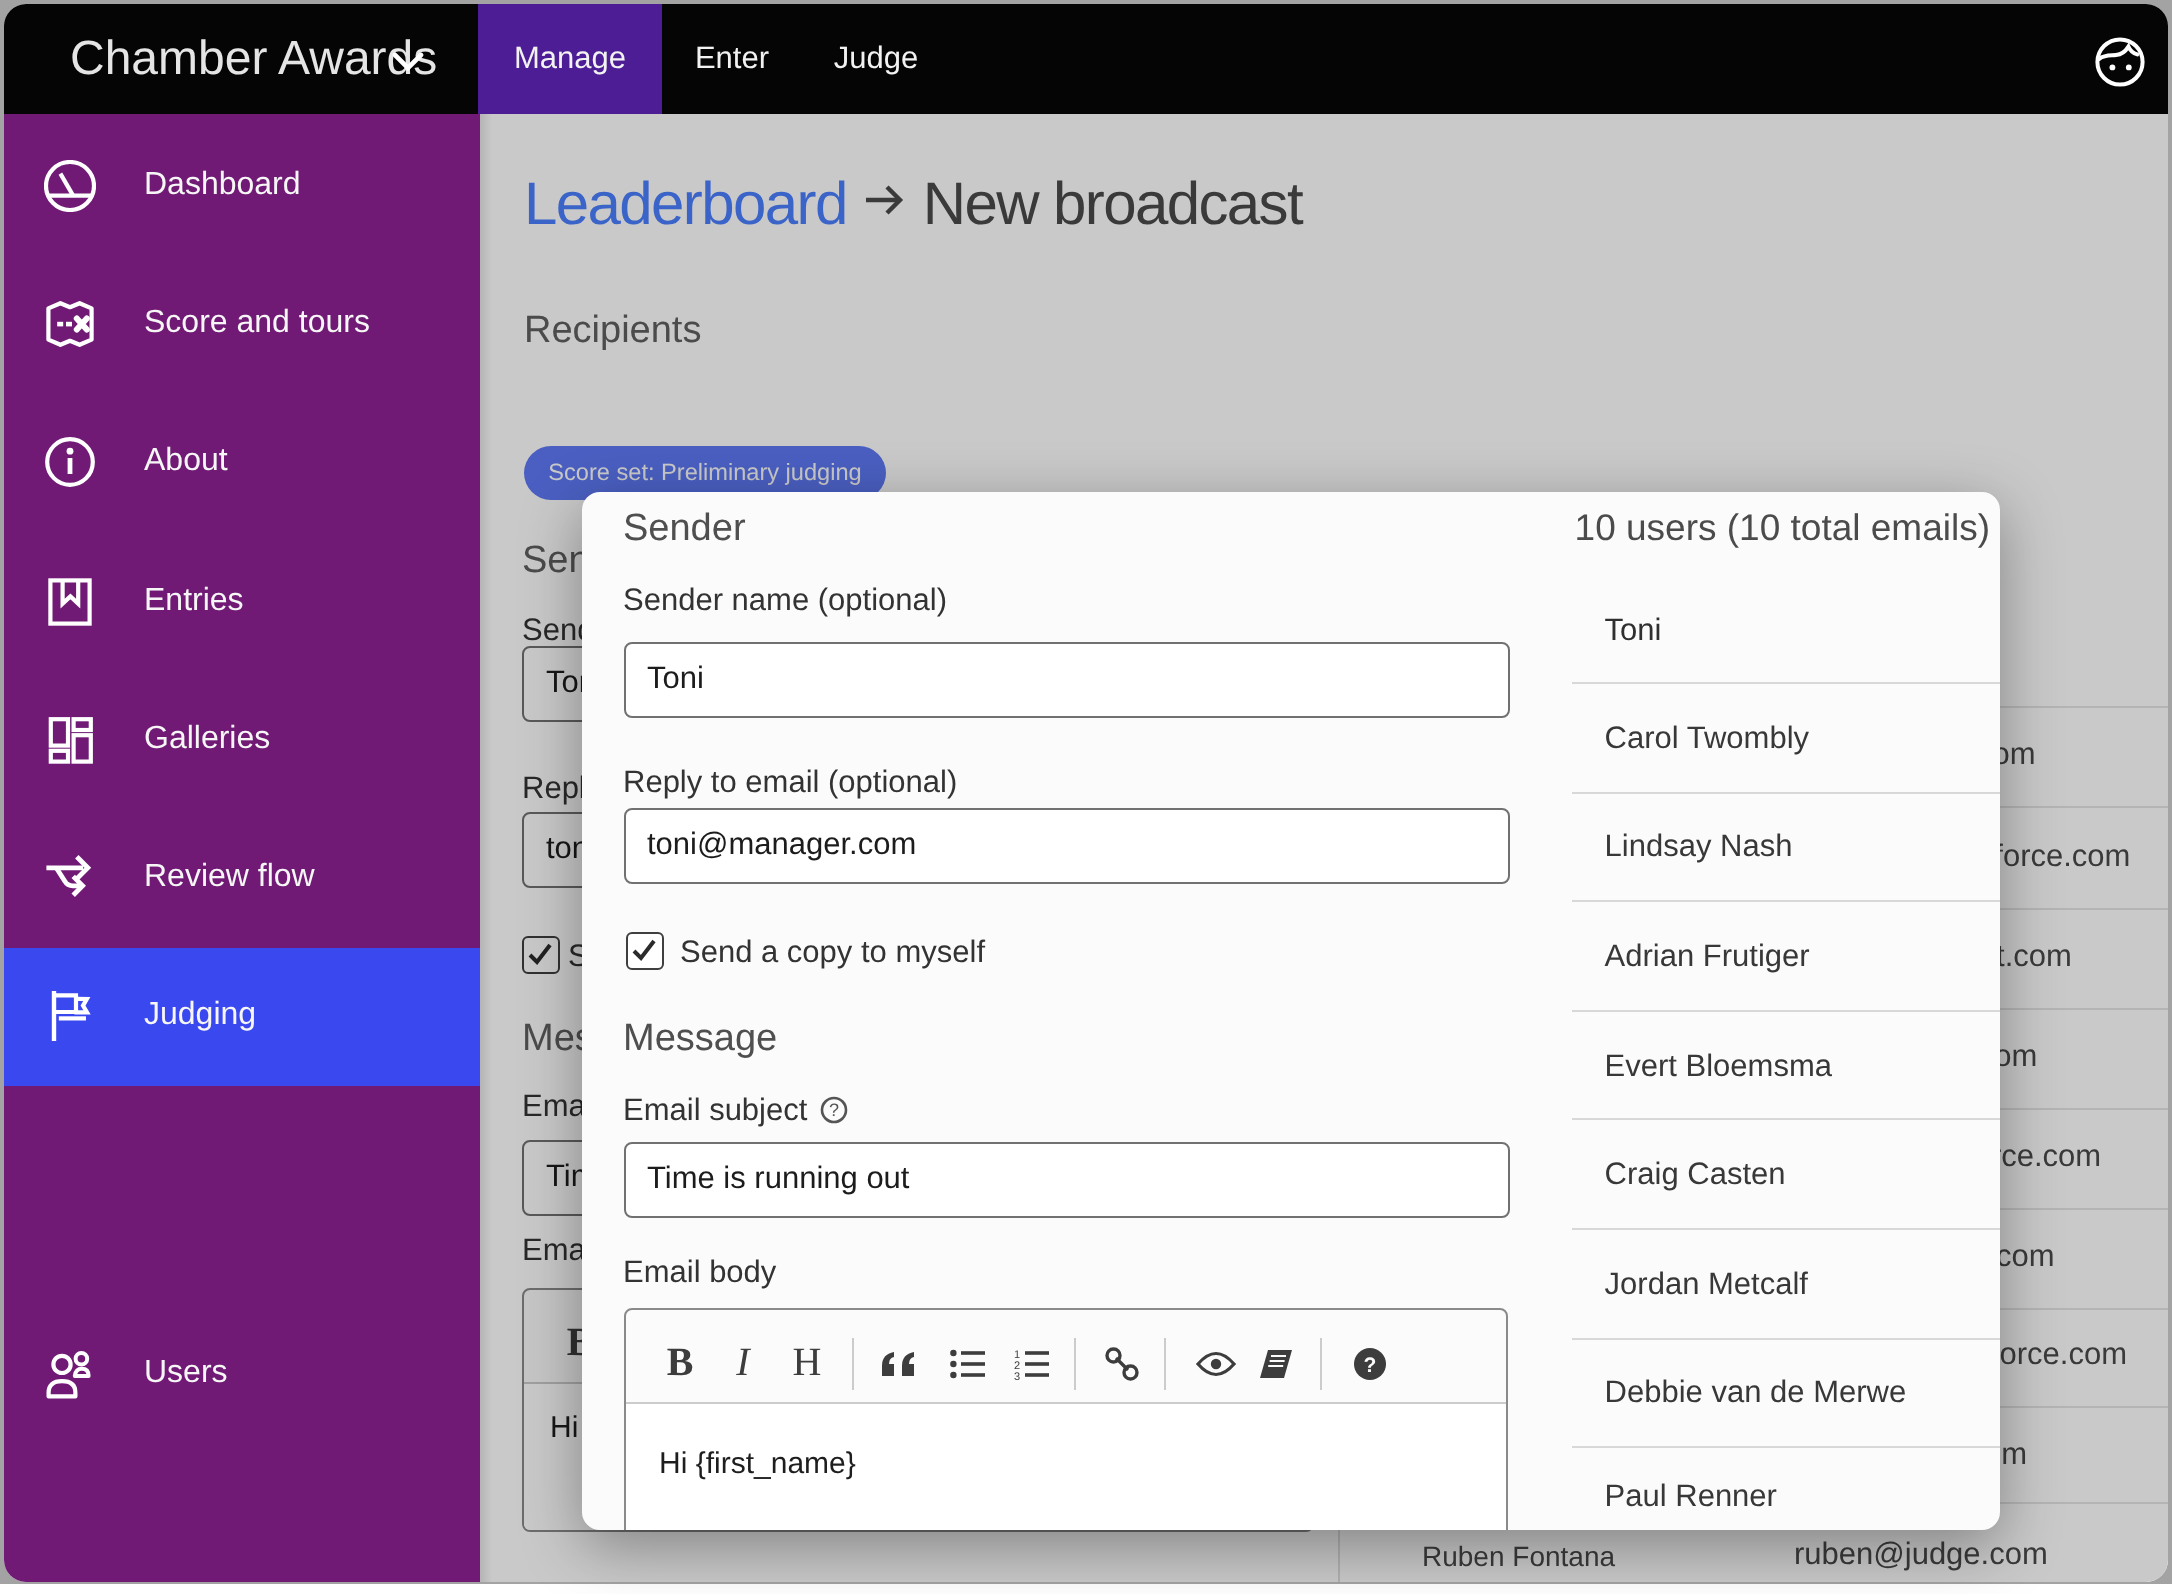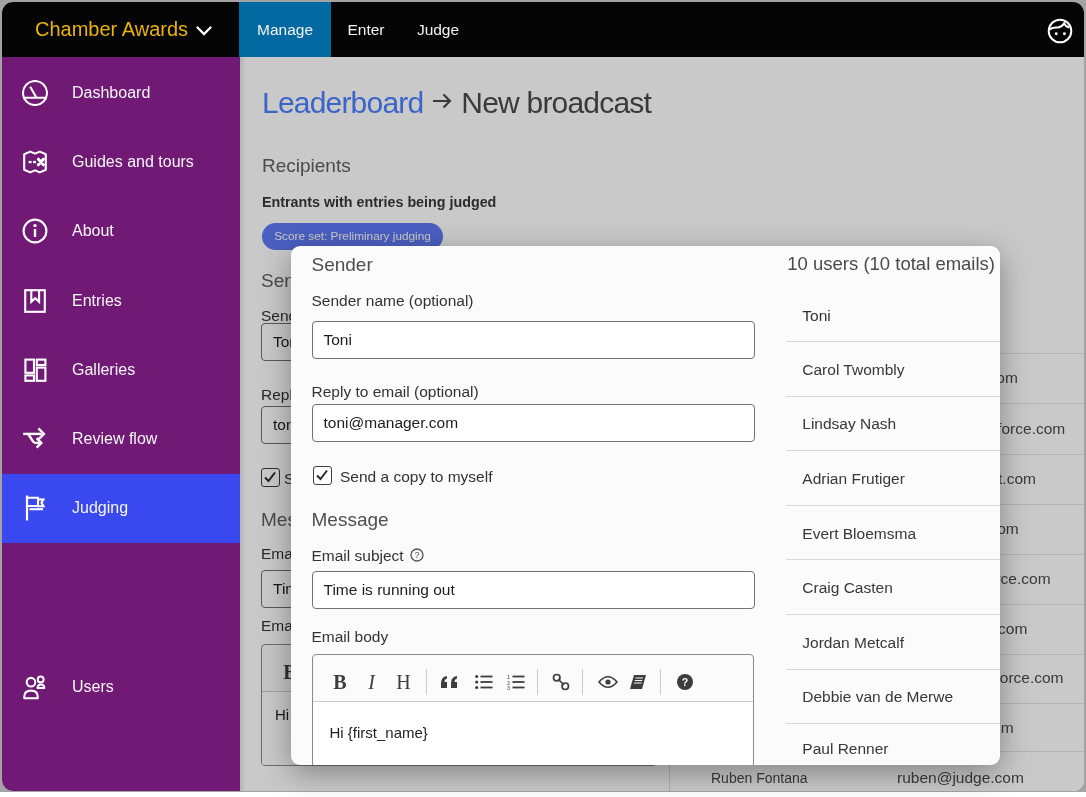--- a/index.html
+++ b/index.html
@@ -1,24 +1,24 @@
 <!DOCTYPE html>
 <html><head>
 <meta charset="utf-8">
 <style>
   * { margin:0; padding:0; box-sizing:border-box; }
   html,body { width:1086px; height:797px; background:#fff; font-family:"Liberation Sans",sans-serif; overflow:hidden; }
   #stage { position:absolute; left:0; top:0; width:1086px; height:792px; background:#a3a3a3; }
   #app { position:absolute; left:2px; top:2px; width:1082px; height:789px; border-radius:11px; overflow:hidden; background:#fff; }
   
   #topbar { position:absolute; left:0; top:0; width:100%; height:55px; background:#050505; }
-  #brand { position:absolute; left:33px; top:0; height:55px; line-height:55px; color:#eab308; font-size:20px; }
+  #brand { position:absolute; left:33px; top:0; height:55px; line-height:55px; color:#e5e5e5; font-size:24px; }
   #brand svg { position:absolute; left:161px; top:24px; }
   .tab { position:absolute; top:0; height:55px; line-height:55px; color:#f2f2f2; font-size:15.5px; text-align:center; }
-  #tab-manage { left:237px; width:92px; background:#0369a1; }
+  #tab-manage { left:237px; width:92px; background:#4c1d95; }
   #tab-enter  { left:334px; width:60px; }
   #tab-judge  { left:406px; width:60px; }
   #face { position:absolute; left:1045px; top:16px; }
   
   #sidebar { position:absolute; left:0; top:55px; width:238px; height:734px; background:#701a75; }
   .mitem { position:relative; height:69.3px; display:flex; align-items:center; color:#f6f6f6; font-size:16px; }
   .mitem .mi { position:absolute; left:20px; width:26px; height:26px; }
   .mitem .ml { position:absolute; left:70px; }
   .mitem.active { background:#3a48ef; }
   #users-item { position:absolute; top:647px; left:0; width:238px; height:75px;padding-left:28px; }
@@ -91,21 +91,21 @@
         </svg>
       <span class="ml">Dashboard</span>
     </div>
     <div class="mitem">
       <svg class="mi" viewBox="0 0 26 26">
           <path d="M2.2,5.2 L8.2,2.6 L13,4.6 L17.8,2.6 L23.8,5.2 L23.8,20.8 L17.8,23.4 L13,21.4 L8.2,23.4 L2.2,20.8 Z" fill="none" stroke="#fff" stroke-width="2.1" stroke-linejoin="round"></path>
           <rect x="6.6" y="11.9" width="3" height="2.3" fill="#fff"></rect>
           <rect x="11" y="11.9" width="3" height="2.3" fill="#fff"></rect>
           <path d="M16.4,10.2 L21.4,15.8 M21.4,10.2 L16.4,15.8" stroke="#fff" stroke-width="3" stroke-linecap="round"></path>
         </svg>
-      <span class="ml">Guides and tours</span>
+      <span class="ml">Score and tours</span>
     </div>
     <div class="mitem">
       <svg class="mi" viewBox="0 0 26 26">
           <circle cx="13" cy="13" r="11.4" fill="none" stroke="#fff" stroke-width="2.1"></circle>
           <rect x="11.8" y="11" width="2.4" height="8" fill="#fff"></rect>
           <circle cx="13" cy="7.6" r="1.7" fill="#fff"></circle>
         </svg>
       <span class="ml">About</span>
     </div>
     <div class="mitem">
@@ -154,21 +154,20 @@
   </div>
 
   <div id="content">
     <h1 class="pagetitle"><span class="lnk">Leaderboard</span><svg width="38" height="16" viewBox="0 0 38 16" style="margin:0 0 4px 0;">
           <g stroke="#4a4a4a" stroke-width="2.2" fill="none">
             <line x1="10" y1="8" x2="27" y2="8"></line>
             <polyline points="20.5,1.5 27,8 20.5,14.5"></polyline>
           </g>
         </svg>New broadcast</h1>
     <div class="h2" id="recipients">Recipients</div>
-    <div id="entrants">Entrants with entries being judged</div>
     <div id="chip">Score set: Preliminary judging</div>
     <div id="bgform">
       <div class="h2" style="left:21px; top:213px;">Sender</div>
       <div class="flbl" style="position:absolute; left:21px; top:250px;">Sender name (optional)</div>
       <div class="inp" style="left:21px; top:266px; width:396px; height:38px;">
           <span>Toni</span>
         </div>
       <div class="flbl" style="position:absolute; left:21px; top:329px;">Reply to email (optional)</div>
       <div class="inp" style="left:21px; top:349px; width:396px; height:38px;">
           <span>toni@manager.com</span>

